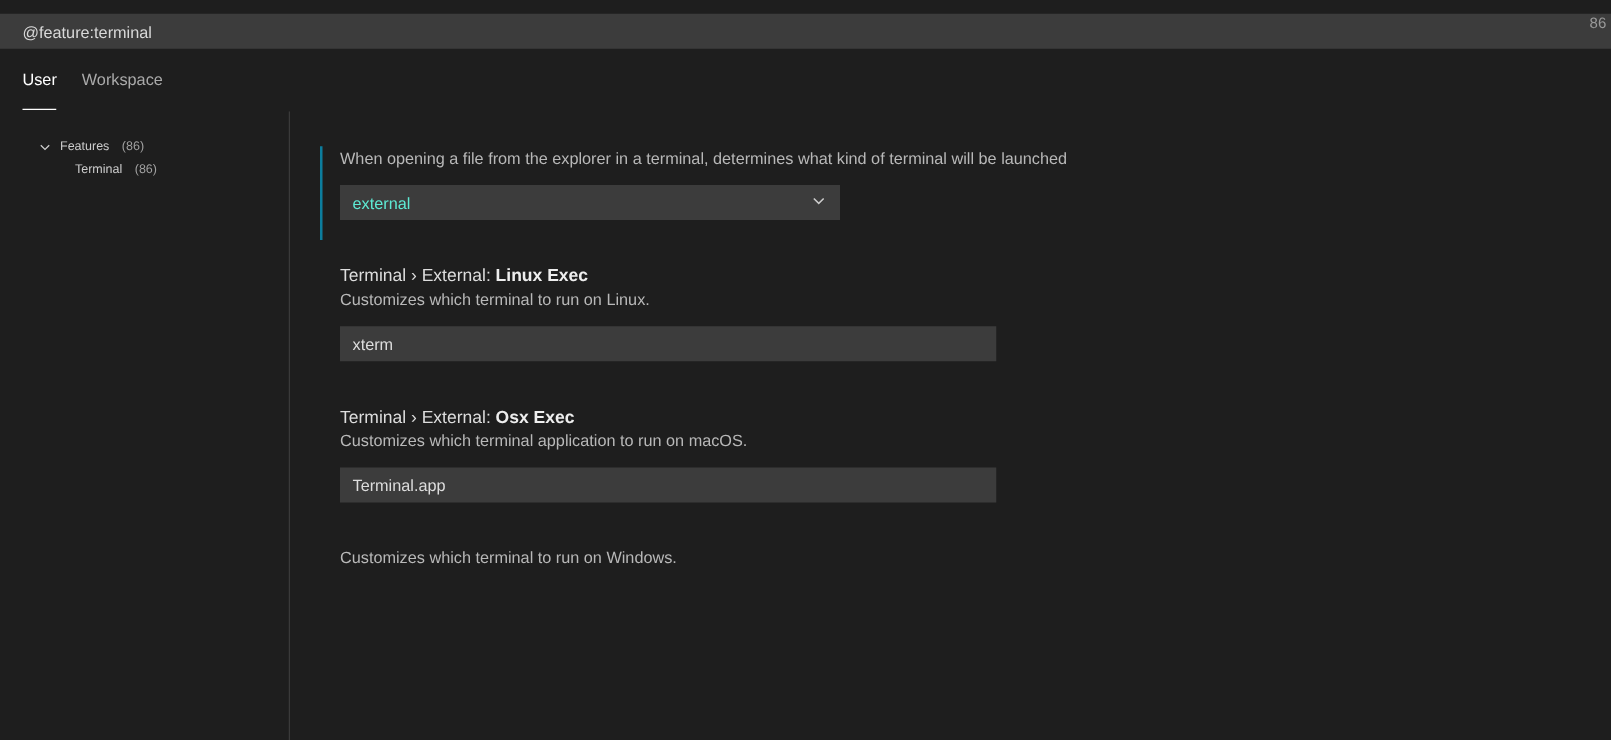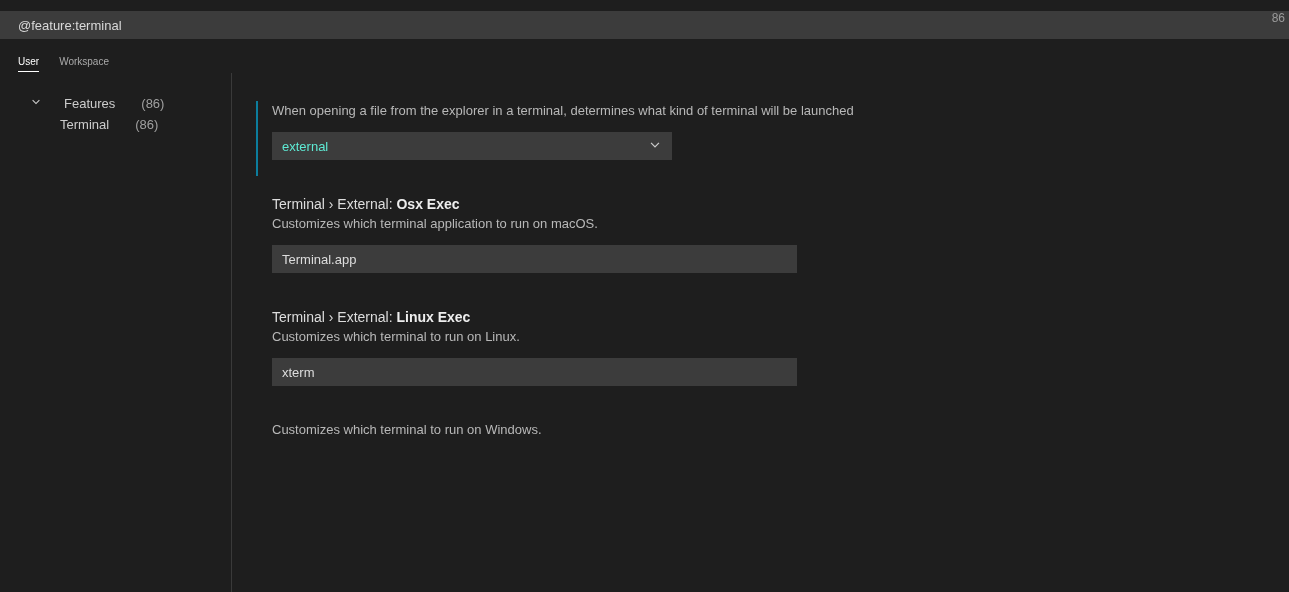--- a/index.html
+++ b/index.html
@@ -41,47 +41,47 @@
 
   
   .tabs {
     display: flex;
     gap: 20px;
     padding: 17px 18px 0 18px;
     border-bottom: 1px solid transparent;
   }
   .tab {
     color: #aaa;
-    padding-bottom: 4px;
+    padding-bottom: 16px;
     cursor: pointer;
-    font-size: 10px;
+    font-size: 13px;
   }
   .tab.active {
     color: #fff;
     border-bottom: 1px solid #fff;
   }
 
   
   .body {
     flex: 1;
     display: flex;
     overflow: hidden;
   }
   .sidebar {
     width: 232px;
     border-right: 1px solid #3a3a3a;
     padding-top: 20px;
   }
   .tree-row {
     display: flex;
-    gap: 22px;
+    gap: 6px;
     padding: 3px 0 3px 30px;
     cursor: pointer;
     color: #ccc;
-    font-size: 13px;
+    font-size: 10px;
   }
   .tree-row.child { padding-left: 60px; }
   .chev {
     display: inline-flex;
     width: 12px;
     height: 12px;
     align-items: center;
     justify-content: center;
   }
   .chev svg { width: 12px; height: 12px; fill: #ccc; }
@@ -185,34 +185,34 @@
           <span>
             <svg viewBox="0 0 16 16">
                 <path d="M4 5 l4 4 l4 -4 l1 1 l-5 5 l-5 -5 z"></path>
               </svg>
           </span>
         </div>
       </div>
 
       <div class="setting">
         <div class="setting-title">
+          <span class="prefix">Terminal › External: </span><span class="name">Linux Exec</span>
+        </div>
+        <div class="setting-desc">Customizes which terminal to run on Linux.</div>
+        <input class="text-input" type="text" value="xterm" style="">
+      </div>
+
+      <div class="setting">
+        <div class="setting-title">
           <span class="prefix">Terminal › External: </span><span class="name">Osx Exec</span>
         </div>
         <div class="setting-desc">Customizes which terminal application to run on macOS.</div>
         <input class="text-input" type="text" value="Terminal.app" style="">
       </div>
 
       <div class="setting">
-        <div class="setting-title">
-          <span class="prefix">Terminal › External: </span><span class="name">Linux Exec</span>
-        </div>
-        <div class="setting-desc">Customizes which terminal to run on Linux.</div>
-        <input class="text-input" type="text" value="xterm" style="">
-      </div>
-
-      <div class="setting">
         <div class="setting-desc">Customizes which terminal to run on Windows.</div>
       </div>
 
     </div>
   </div>
 
 </div>
 
 </body></html>

